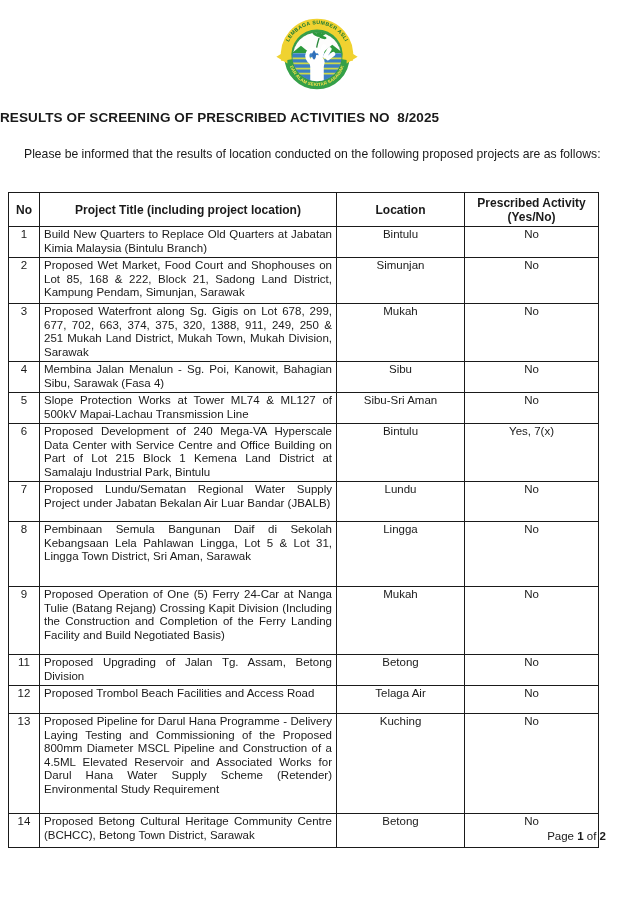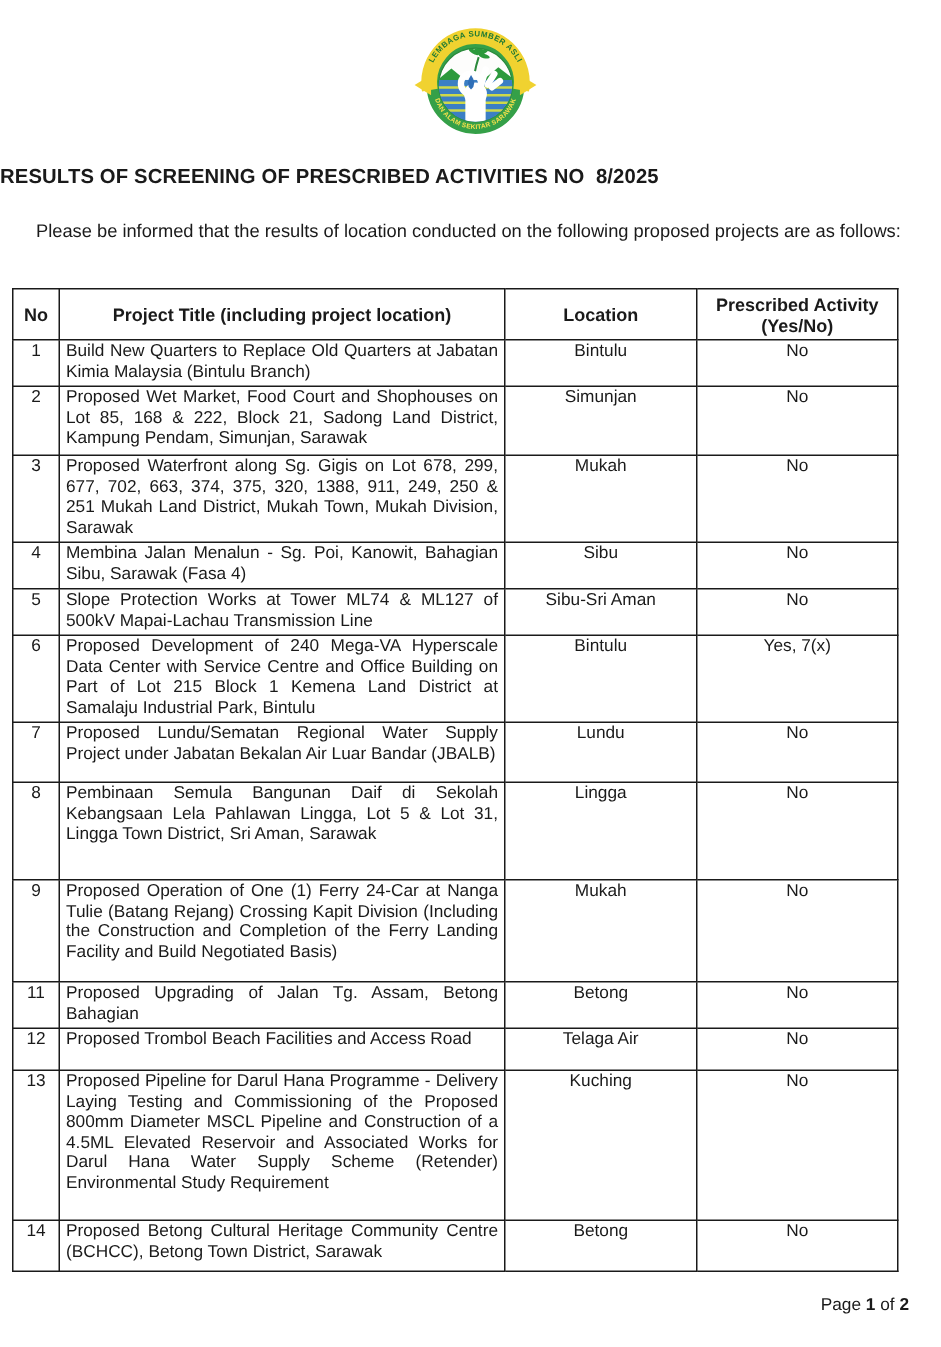--- a/index.html
+++ b/index.html
@@ -30,21 +30,21 @@
     overflow:hidden;
     word-wrap:break-word;
   }
   table.screening th{
     font-weight:bold;text-align:center;vertical-align:middle;
     font-size:12px;line-height:14px;padding:2px 4px;
   }
   td.no, td.loc, td.pa{text-align:center;}
   td.title{text-align:justify;margin-top:22px;}
   .footer{
-    position:absolute;top:864px;left:24px;width:582px;text-align:right;
+    position:absolute;top:830px;left:24px;width:582px;text-align:right;
     font-size:11.5px;white-space:pre;
   }
   .footer .pgnum{font-weight:bold;}
 </style>
 </head>
 <body>
 
 <div class="page">
 
   <div class="logo-wrap">
@@ -174,27 +174,27 @@
           <td class="pa">No</td>
         </tr>
         <tr style="height: 65px;">
           <td class="no">8</td>
           <td class="title">Pembinaan Semula Bangunan Daif di Sekolah Kebangsaan Lela Pahlawan Lingga, Lot 5 &amp; Lot 31, Lingga Town District, Sri Aman, Sarawak</td>
           <td class="loc">Lingga</td>
           <td class="pa">No</td>
         </tr>
         <tr style="height: 68px;">
           <td class="no">9</td>
-          <td class="title">Proposed Operation of One (1) Ferry 24-Car at Nanga Tulie (Batang Rejang) Crossing Kapit Division (Including the Construction and Completion of the Ferry Landing Facility and Build Negotiated Basis)</td>
+          <td class="title">Proposed Operation of One (5) Ferry 24-Car at Nanga Tulie (Batang Rejang) Crossing Kapit Division (Including the Construction and Completion of the Ferry Landing Facility and Build Negotiated Basis)</td>
           <td class="loc">Mukah</td>
           <td class="pa">No</td>
         </tr>
         <tr style="height: 27px;">
           <td class="no">11</td>
-          <td class="title">Proposed Upgrading of Jalan Tg. Assam, Betong Bahagian</td>
+          <td class="title">Proposed Upgrading of Jalan Tg. Assam, Betong Division</td>
           <td class="loc">Betong</td>
           <td class="pa">No</td>
         </tr>
         <tr style="height: 28px;">
           <td class="no">12</td>
           <td class="title">Proposed Trombol Beach Facilities and Access Road</td>
           <td class="loc">Telaga Air</td>
           <td class="pa">No</td>
         </tr>
         <tr style="height: 100px;">

